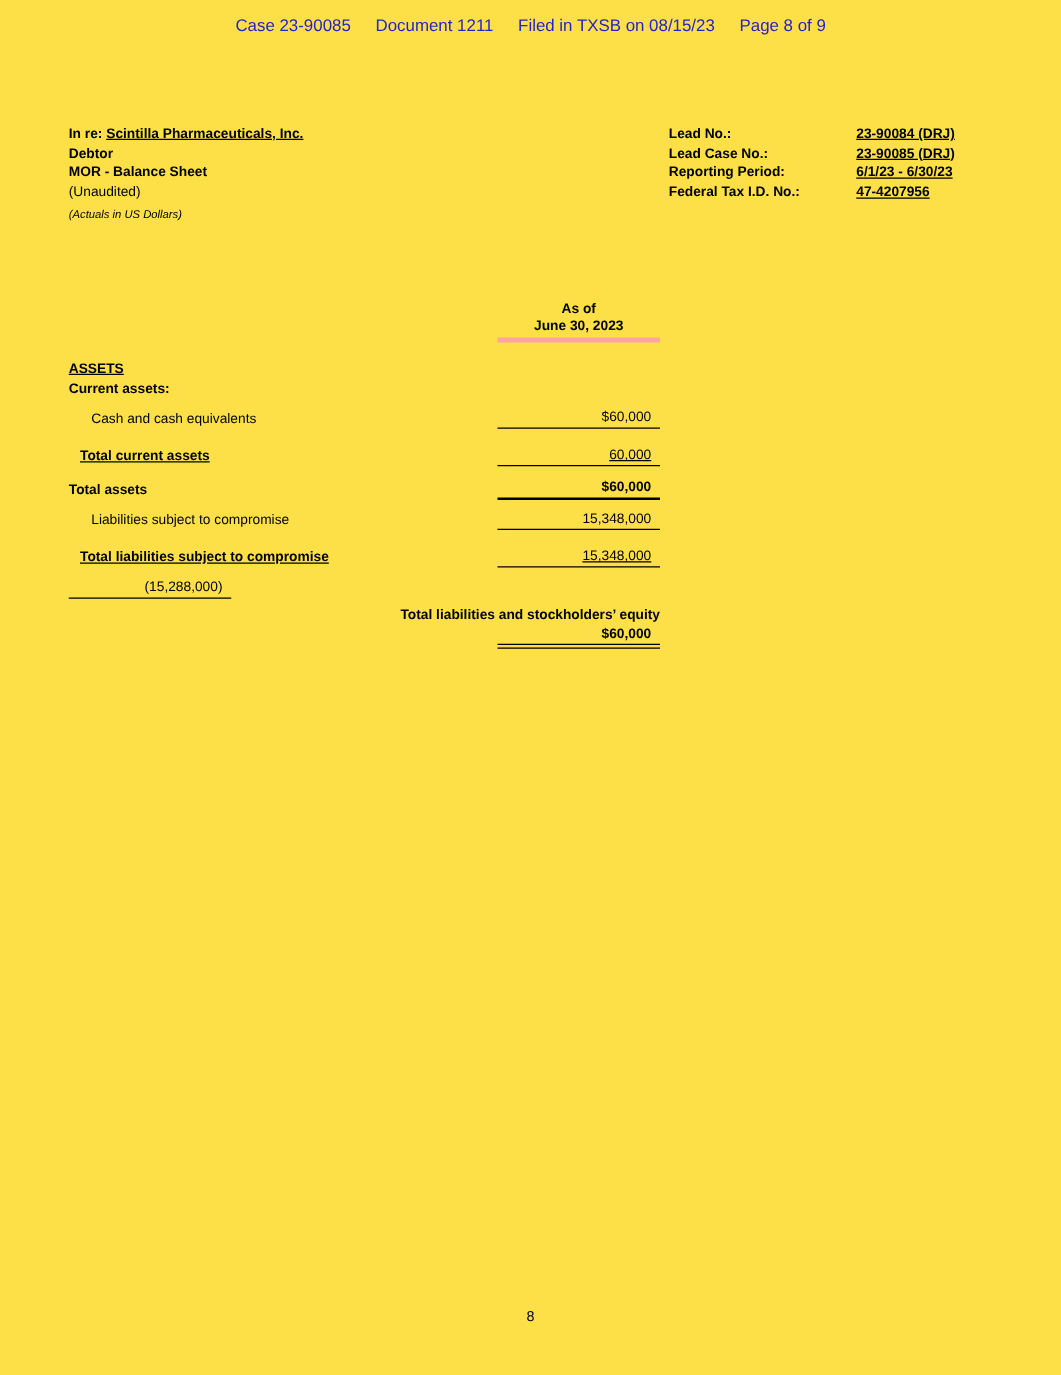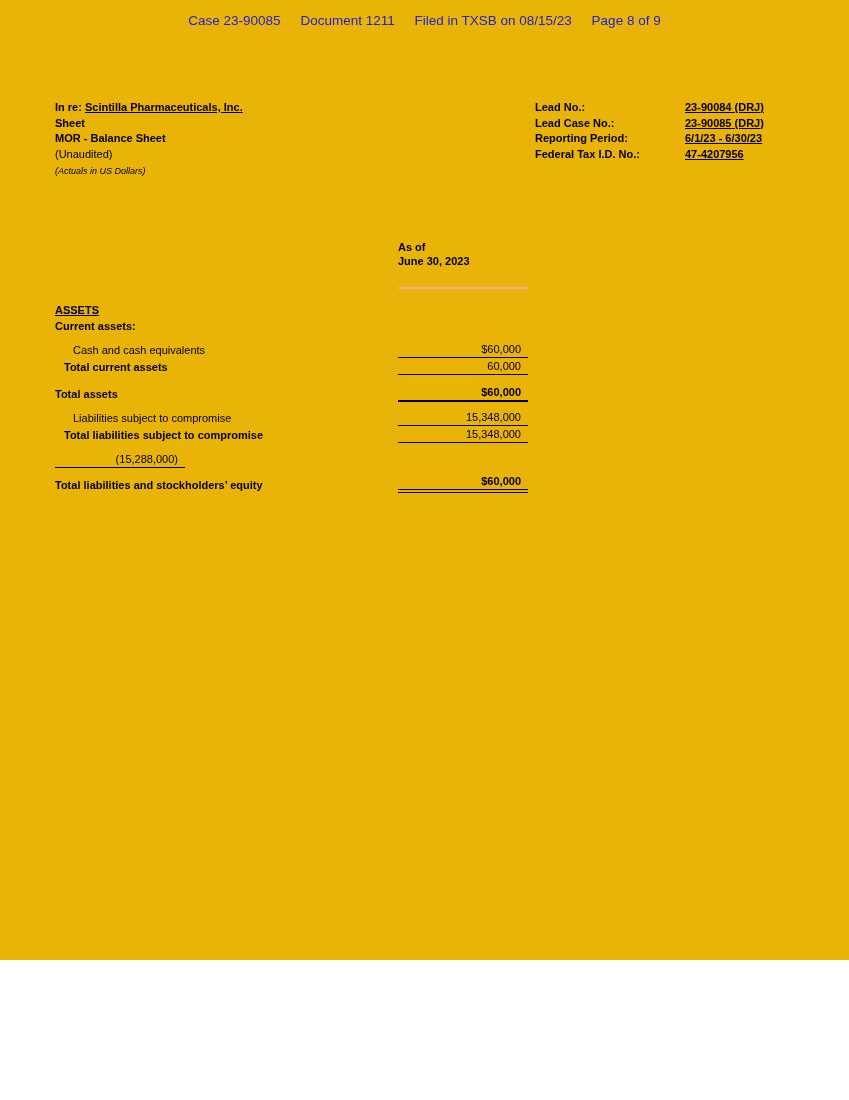--- a/index.html
+++ b/index.html
@@ -1,21 +1,21 @@
 <!DOCTYPE html>
 <html><head>
 <meta charset="utf-8">
 <style>
   * { box-sizing: border-box; }
   html, body { margin: 0; padding: 0; background: #ffffff; }
   .page {
     position: relative;
     width: 849px;
-    height: 960px;
-    background: #eab308;
+    height: 1100px;
+    background: #fde047;
     font-family: "Liberation Sans", "DejaVu Sans", sans-serif;
     color: #000000;
     overflow: hidden;
   }
 
   
   .doc-header {
     position: absolute;
     top: 13px;
     left: 0;
@@ -56,43 +56,44 @@
   .bs {
     position: absolute;
     top: 240px;
     left: 55px;
     width: 473px;
     font-size: 11px;
   }
   .colhead-row { display: flex; justify-content: flex-end; }
   .colhead {
     width: 130px;
+    text-align: center;
     font-weight: bold;
     line-height: 14px;
-    padding-bottom: 19px;
-    border-bottom: 2px solid #fca5a5;
+    padding-bottom: 2px;
+    border-bottom: 4px solid #fca5a5;
   }
   .bs-row { display: flex; align-items: flex-end; line-height: 15px; }
   .bs-label { flex: 1; }
   .bs-value { width: 130px; text-align: right; padding-right: 7px; }
 
   .r-section .bs-label { font-weight: bold; text-decoration: underline; }
   .r-subhead .bs-label { font-weight: bold; }
   .r-item    .bs-label { padding-left: 18px; }
   .r-total   .bs-label { font-weight: bold; padding-left: 9px; }
   .r-grand   .bs-label { font-weight: bold; }
 
   .v-line   { border-bottom: 1px solid #000; }
   .v-heavy  { border-bottom: 2px solid #000; }
   .v-double { border-bottom: 4px double #000; }
   .v-bold   { font-weight: bold; }
 
   .mt1 { margin-top: 1px; }
-  .mt5 { margin-top: 1px; }
-  .mt6 { margin-top: 6px; }
+  .mt5 { margin-top: 14px; text-decoration: underline; }
+  .mt6 { margin-top: 6px; flex-direction: column; }
   .mt8 { margin-top: 8px; }
   .mt9 { margin-top: 9px; }
   .mt10 { margin-top: 10px; }
   .mt14 { margin-top: 14px; }
 
   
   .page-footer {
     position: absolute;
     top: 1048px;
     left: 0;
@@ -111,21 +112,21 @@
     <span class="seg">Document 1211</span>
     <span class="seg">Filed in TXSB on 08/15/23</span>
     <span class="seg">Page 8 of 9</span>
   </div>
 
   <div class="left-block">
     <div>
       <span>In re:</span>
       <span class="company">Scintilla Pharmaceuticals, Inc.</span>
     </div>
-    <div>Sheet</div>
+    <div>Debtor</div>
     <div>MOR - Balance Sheet</div>
     <div class="plain">(Unaudited)</div>
     <div class="note">(Actuals in US Dollars)</div>
   </div>
 
   <div class="case-info">
     <div class="ci-row">
       <span class="ci-label">Lead No.:</span>
       <span class="ci-value">23-90084 (DRJ)</span>
     </div>

